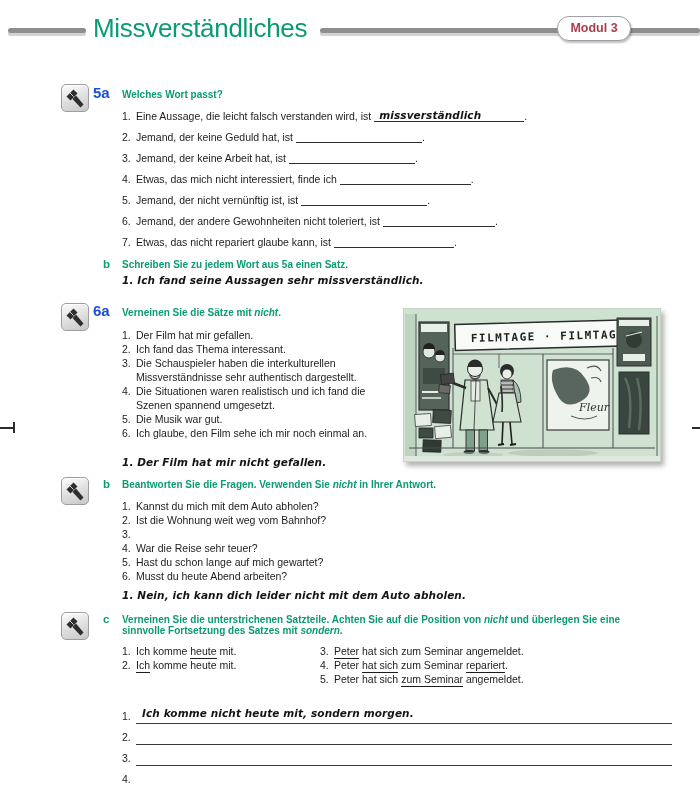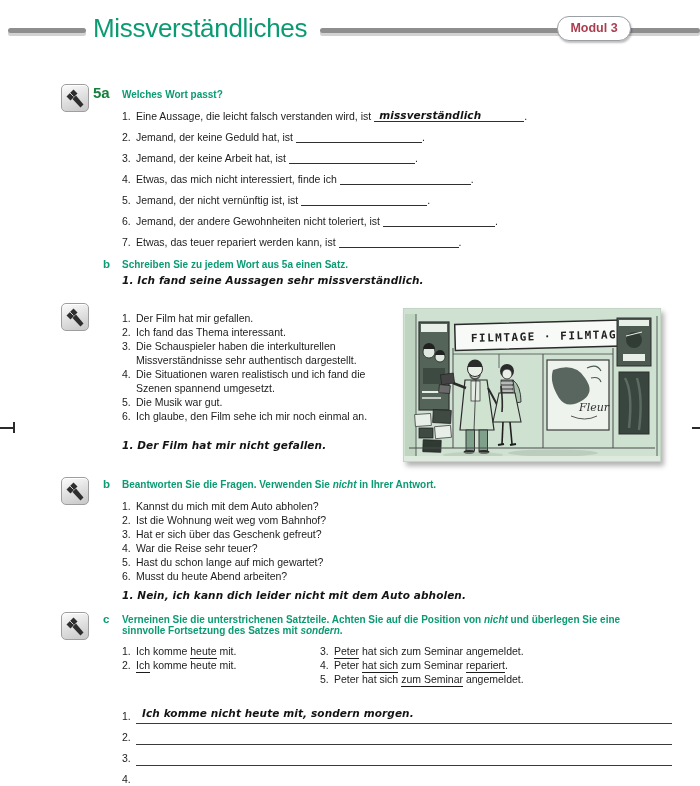--- a/index.html
+++ b/index.html
@@ -18,21 +18,21 @@
         font-size:12.5px;font-weight:bold;color:#ab3e4e;text-align:center;line-height:23px;}
 
   
   .task-icon{position:absolute;left:61px;width:26px;height:26px;border-radius:5px;
         background:linear-gradient(160deg,#fdfdfd 0%,#dedede 55%,#c7c7c7 100%);
         border:1px solid #9e9e9e;box-shadow:inset 0 1px 0 #fff;}
   .task-icon svg{display:block;width:24px;height:24px;margin:1px;}
 
   
   .sec{position:absolute;left:93px;}
-  .exnum{font-size:15px;font-weight:bold;color:#15803d;}
+  .exnum{font-size:15px;font-weight:bold;color:#1d4ed8;}
   .exletter{font-size:11.5px;font-weight:bold;color:#0b9b72;display:inline-block;width:19px;
         padding-left:10px;vertical-align:top;}
   .exhead{font-size:10px;font-weight:bold;color:#0b9b72;}
   .exhead em{font-style:italic;}
   .headrow{display:flex;align-items:baseline;}
   .headrow .exnum{width:29px;}
   .items{margin-top:9px;font-size:10.5px;line-height:14px;}
   .item{display:flex;}
   .item .num{width:14px;flex:none;}
   .gap23 .item{margin-bottom:8px;line-height:13px;}
@@ -130,36 +130,40 @@
       <div class="item">
         <span class="num">5.</span>
         <span><span>Jemand, der nicht vernünftig ist, ist</span><span class="blank" style="width:126px"><span class="hand"></span></span><span>.</span></span>
       </div>
       <div class="item">
         <span class="num">6.</span>
         <span><span>Jemand, der andere Gewohnheiten nicht toleriert, ist</span><span class="blank" style="width:112px"><span class="hand"></span></span><span>.</span></span>
       </div>
       <div class="item">
         <span class="num">7.</span>
-        <span><span>Etwas, das teuer repariert werden kann, ist</span><span class="blank" style="width:120px"><span class="hand"></span></span><span>.</span></span>
+        <span><span>Etwas, das nicht repariert glaube kann, ist</span><span class="blank" style="width:120px"><span class="hand"></span></span><span>.</span></span>
       </div>
     </div>
   </section>
 
   <section class="sec" style="top:258px;width:560px">
     <div class="headrow">
       <span class="exletter">b</span>
       <span class="exhead">Schreiben Sie zu jedem Wort aus 5a einen Satz.</span>
     </div>
     <div class="example" style="margin-left:29px;">
       <span class="hand">1. Ich fand seine Aussagen sehr missverständlich.</span>
     </div>
   </section>
 
   <section class="sec" style="top:302px;width:300px">
+    <div class="headrow">
+      <span class="exnum">6a</span>
+      <span class="exhead"><span>Verneinen Sie die Sätze mit </span><em>nicht</em><span>.</span></span>
+    </div>
     <div class="items" style="margin-left:29px;width:248px;">
       <div class="item">
           <span class="num">1.</span>
           <span>Der Film hat mir gefallen.</span>
         </div>
       <div class="item">
           <span class="num">2.</span>
           <span>Ich fand das Thema interessant.</span>
         </div>
       <div class="item">
@@ -292,21 +296,20 @@
       <div class="item">
           <span class="num">1.</span>
           <span>Kannst du mich mit dem Auto abholen?</span>
         </div>
       <div class="item">
           <span class="num">2.</span>
           <span>Ist die Wohnung weit weg vom Bahnhof?</span>
         </div>
       <div class="item">
           <span class="num">3.</span>
-          <span>Hat er sich über das Geschenk gefreut?</span>
         </div>
       <div class="item">
           <span class="num">4.</span>
           <span>War die Reise sehr teuer?</span>
         </div>
       <div class="item">
           <span class="num">5.</span>
           <span>Hast du schon lange auf mich gewartet?</span>
         </div>
       <div class="item">

